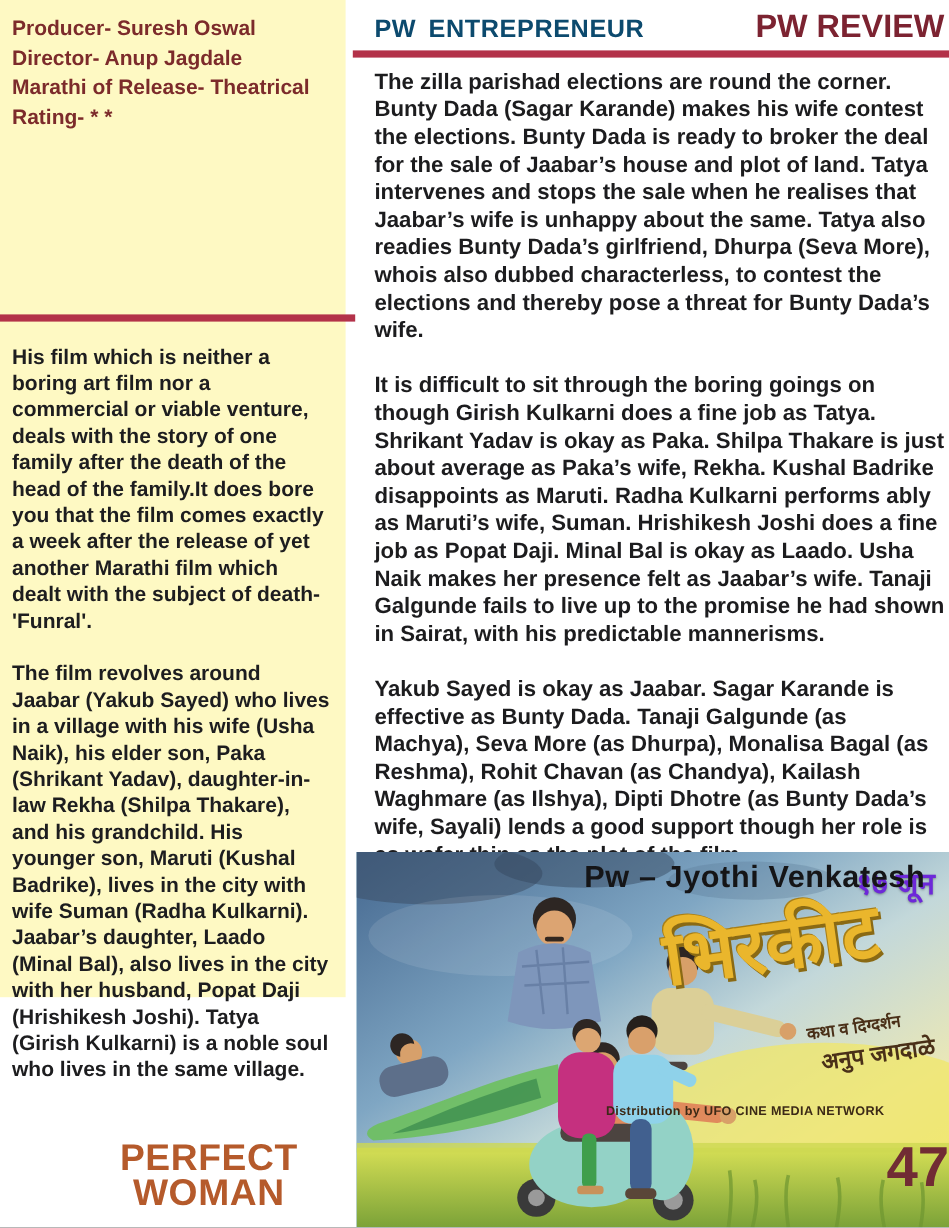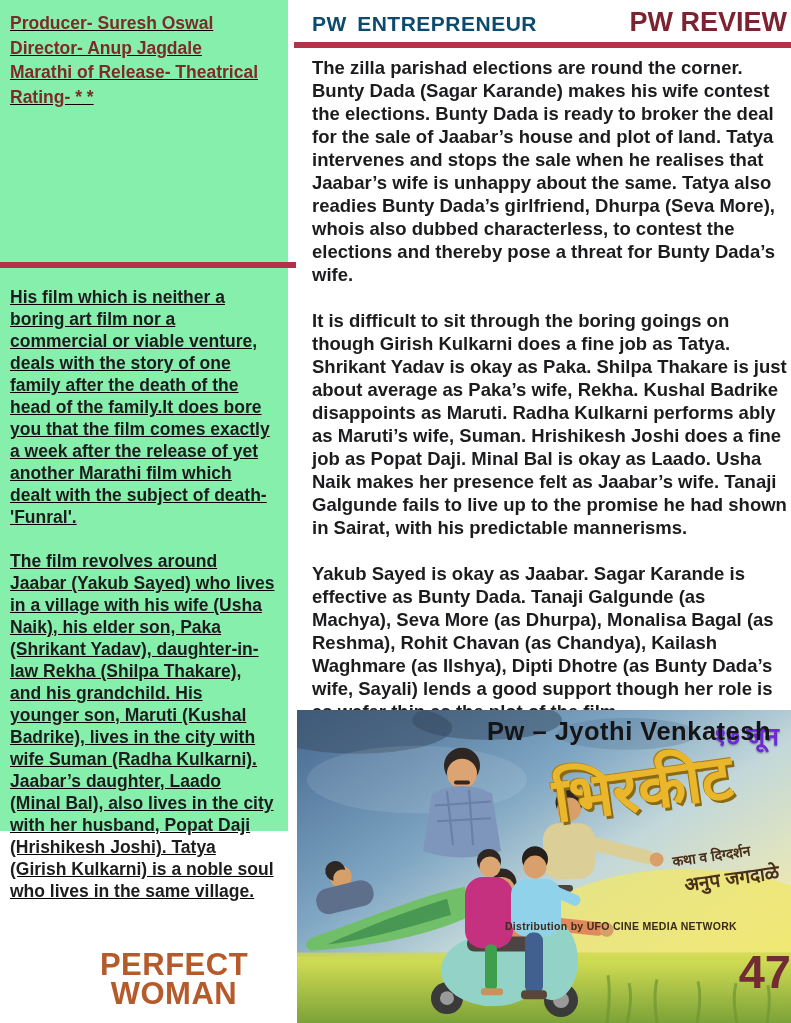--- a/index.html
+++ b/index.html
@@ -3,21 +3,21 @@
 <meta charset="utf-8">
 <style>
   html,body{margin:0;padding:0;background:#888;}
   .page{
     position:relative;width:791px;height:1023px;background:#ffffff;
     font-family:"Liberation Sans", sans-serif;overflow:hidden;margin:0 auto;
   }
   
   .left-col{
     position:absolute;left:0;top:0;width:288px;height:831px;
-    background:#86efac;box-sizing:border-box;padding:11px 12px 0 10px;text-decoration:underline;
+    background:#fef9c3;box-sizing:border-box;padding:11px 12px 0 10px;
   }
   .credits{color:#7c2b2b;font-weight:700;font-size:17.5px;line-height:24.6px;min-height:251px;}
   .credit-line{margin:0;}
   .left-divider{position:absolute;left:0;top:262px;width:296px;height:6px;background:#b33249;z-index:3;}
   .left-paragraphs{margin-top:24px;color:#1d1d1f;font-weight:700;font-size:17.5px;line-height:22px;}
   .left-paragraphs p{margin:0 0 22px 0;}
   .brand{
     position:absolute;right:14px;top:950px;width:200px;text-align:center;
     color:#b55a2b;font-weight:700;font-size:31px;line-height:29px;letter-spacing:.5px;
   }

